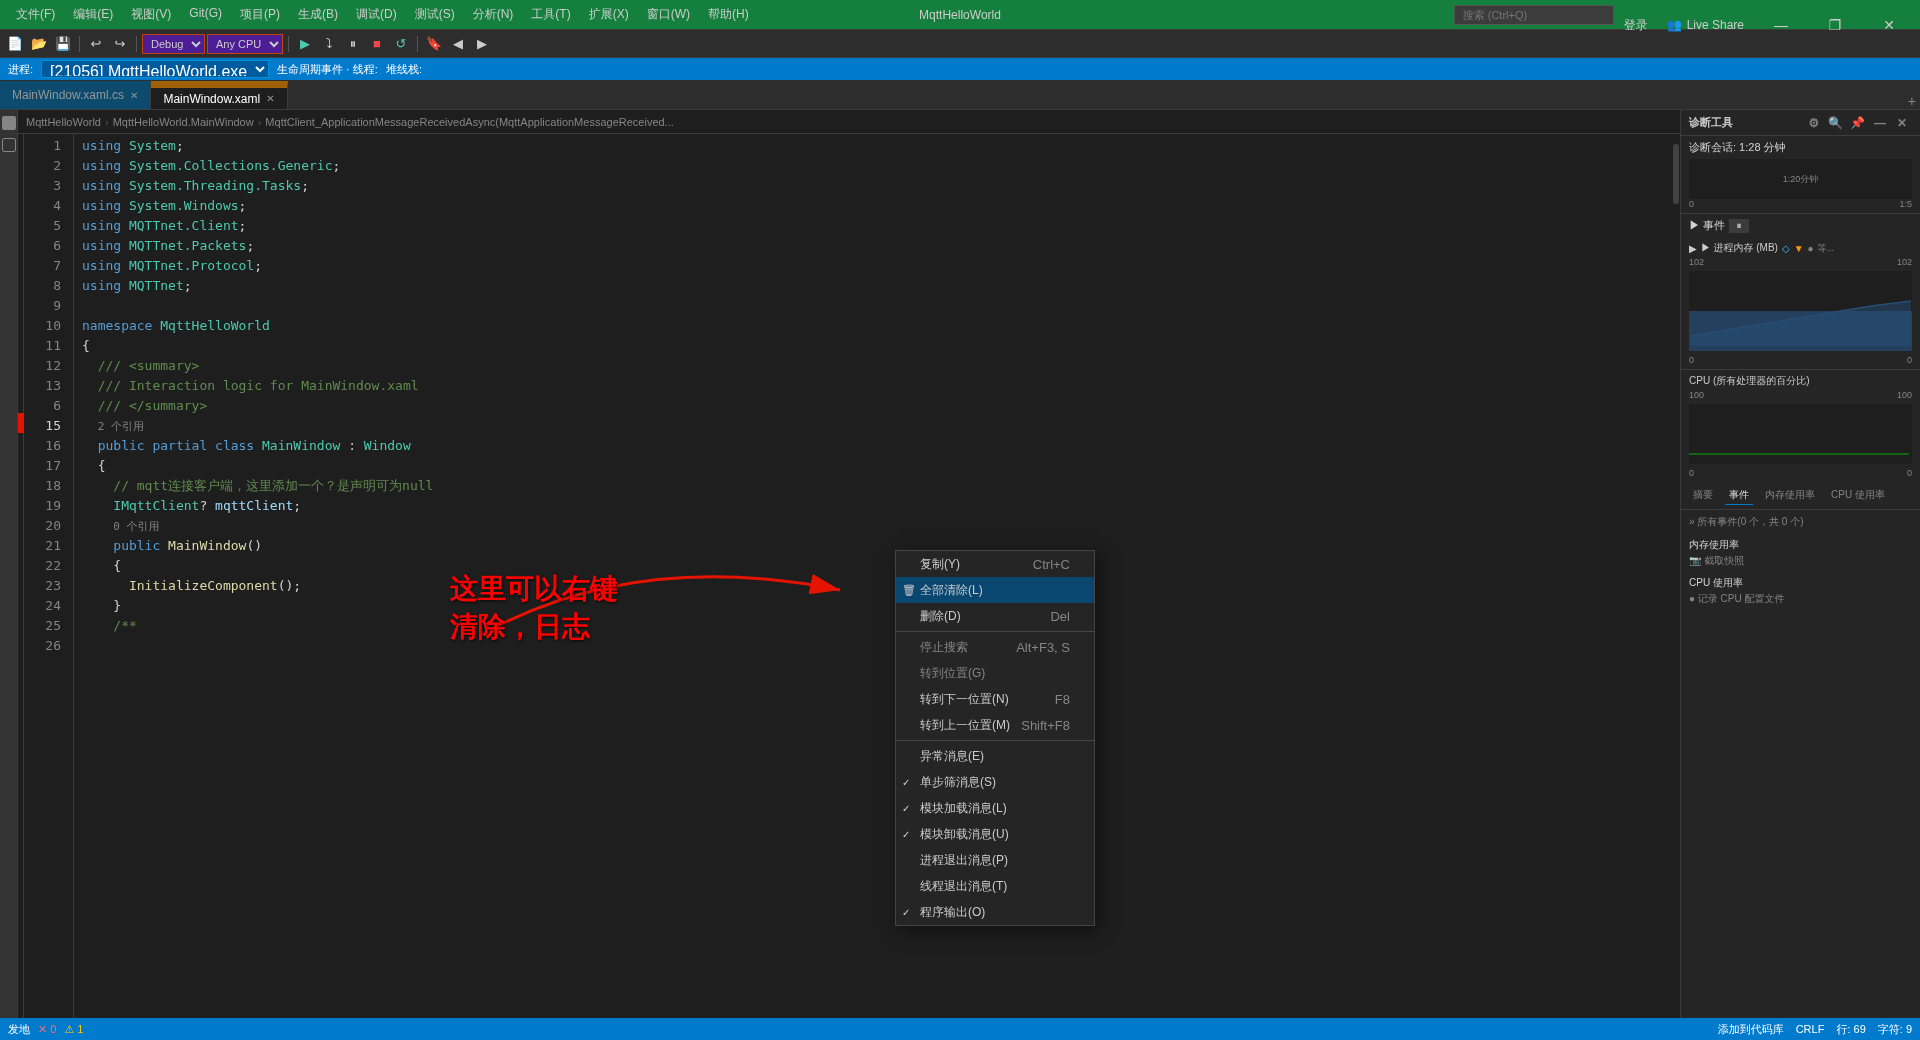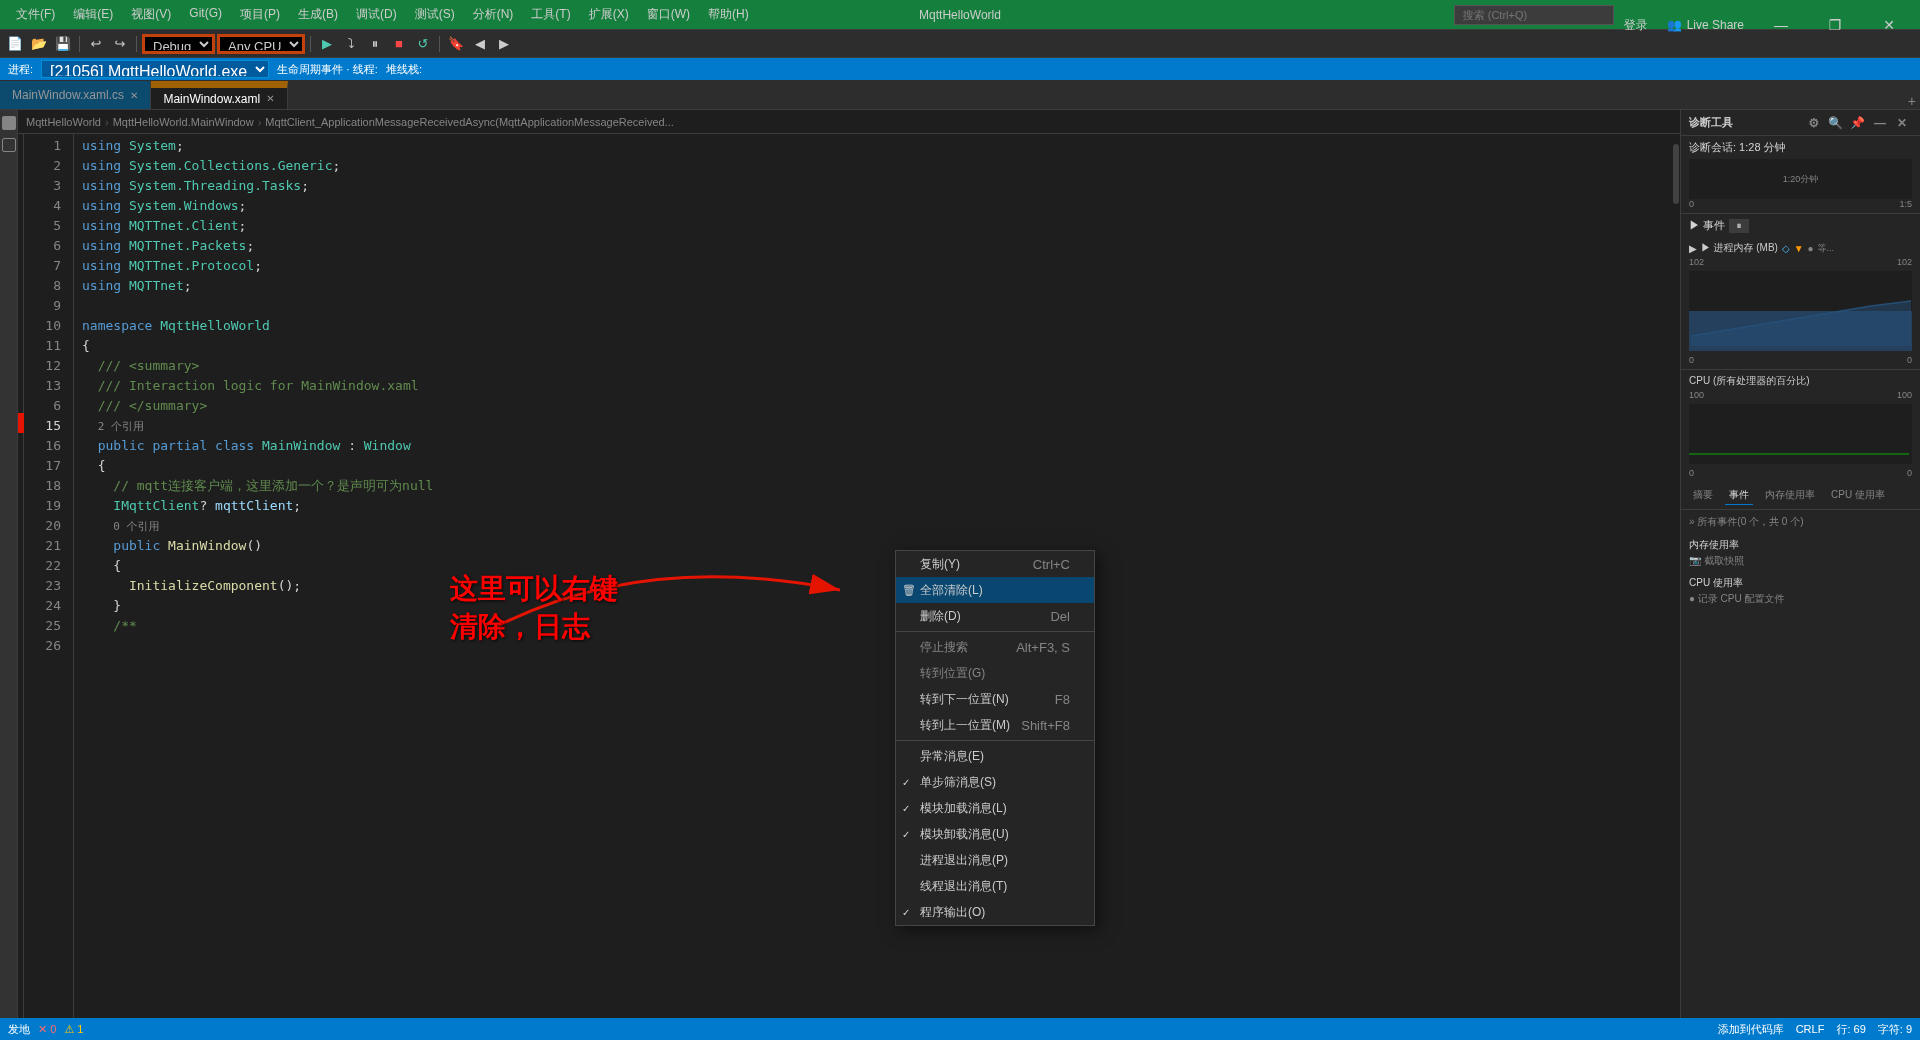--- a/index.html
+++ b/index.html
@@ -105,25 +105,25 @@
       font-size: 13px;
       border: 1px solid transparent;
     }
     .toolbar-sep {
       width: 1px;
       height: 16px;
       background: #555;
       margin: 0 3px;
     }
     .toolbar-select {
-      background: #000000;
-      border: 3px solid #c2410c;
+      background: #4c1d95;
+      border: 1px solid #c2410c;
       color: #ccc;
       padding: 1px 4px;
-      font-size: 13px;
+      font-size: 11px;
       height: 20px;
     }
     .toolbar-play {
       color: #4ec9b0;
       font-size: 13px;
     }
     .toolbar-stop {
       color: #f44747;
     }
 

